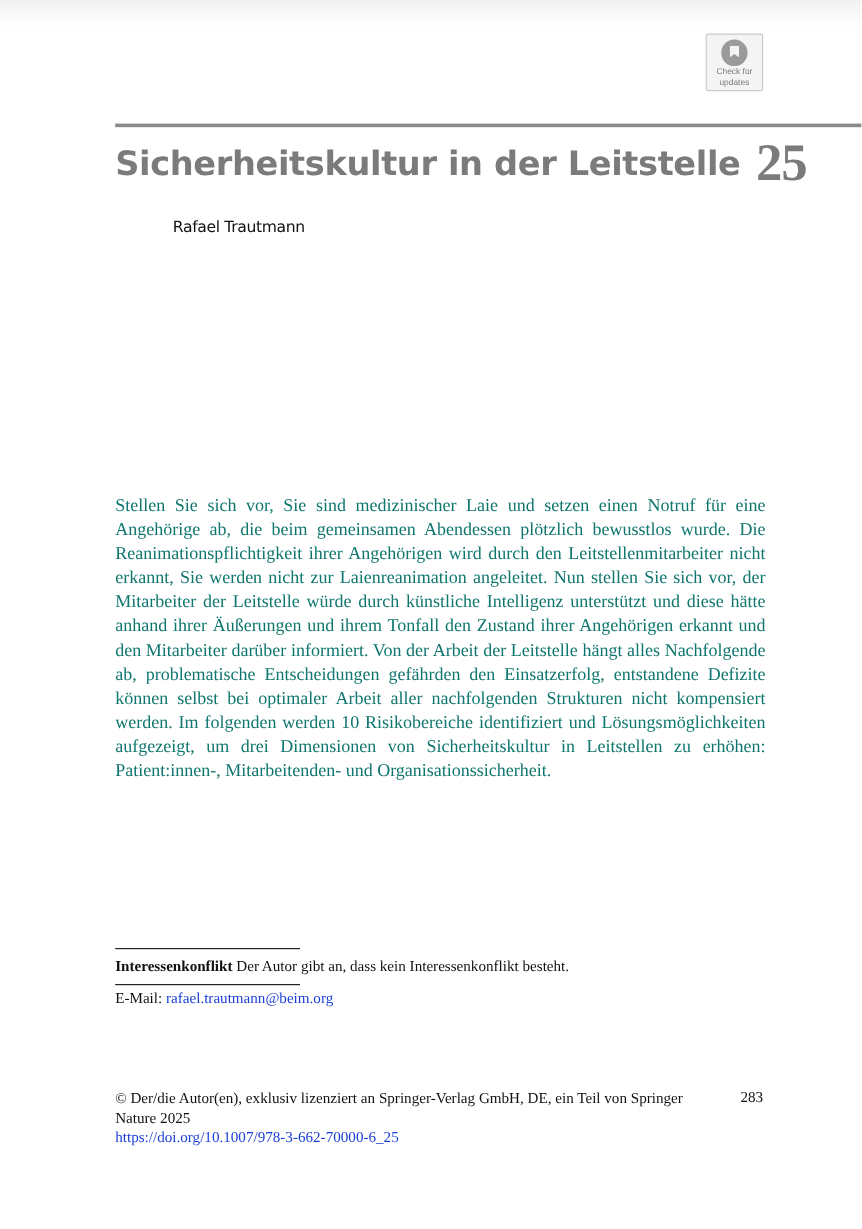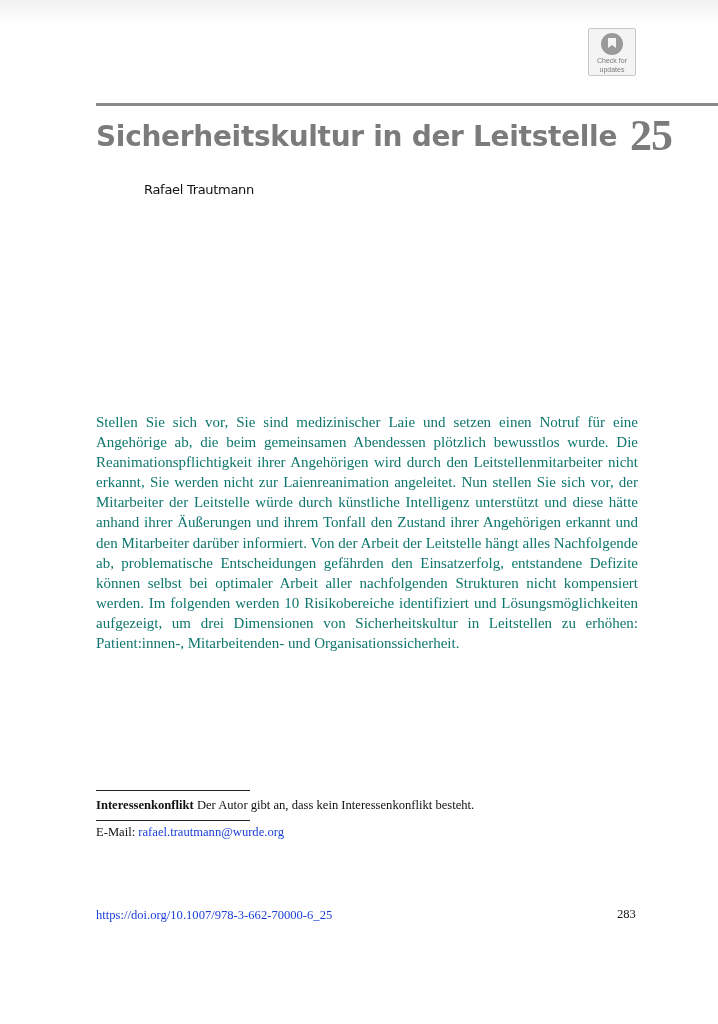--- a/index.html
+++ b/index.html
@@ -83,19 +83,20 @@
 
 <p class="abstract" style="margin:0;">Stellen Sie sich vor, Sie sind medizinischer Laie und setzen einen Notruf für eine Angehörige ab, die beim gemeinsamen Abendessen plötzlich bewusstlos wurde. Die Reanimationspflichtigkeit ihrer Angehörigen wird durch den Leitstellenmitarbeiter nicht erkannt, Sie werden nicht zur Laienreanimation angeleitet. Nun stellen Sie sich vor, der Mitarbeiter der Leitstelle würde durch künstliche Intelligenz unterstützt und diese hätte anhand ihrer Äußerungen und ihrem Tonfall den Zustand ihrer Angehörigen erkannt und den Mitarbeiter darüber informiert. Von der Arbeit der Leitstelle hängt alles Nachfolgende ab, problematische Entscheidungen gefährden den Einsatzerfolg, entstandene Defizite können selbst bei optimaler Arbeit aller nachfolgenden Strukturen nicht kompensiert werden. Im folgenden werden 10 Risikobereiche identifiziert und Lösungsmöglichkei­ten aufgezeigt, um drei Dimensionen von Sicherheitskultur in Leitstellen zu erhöhen: Patient:innen-, Mitarbeitenden- und Organisationssicherheit.</p>
 
 <div class="fn-rule r1"></div>
 <div class="small conflict">
   <b>Interessenkonflikt</b><span> Der Autor gibt an, dass kein Interessenkonflikt besteht.</span>
 </div>
 
 <div class="fn-rule r2"></div>
 <div class="small affil">
-  <div><span>E-Mail: </span><a class="link">rafael.trautmann@wurde.org</a></div>
+  <div><span>E-Mail: </span><a class="link">rafael.trautmann@beim.org</a></div>
 </div>
 
 <div class="small rights">
+  <div>© Der/die Autor(en), exklusiv lizenziert an Springer-Verlag GmbH, DE, ein Teil von Springer Nature 2025</div>
   <div><a class="link">https://doi.org/10.1007/978-3-662-70000-6_25</a></div>
 </div>
 <div class="pagenum">283</div>
 
 </body></html>

